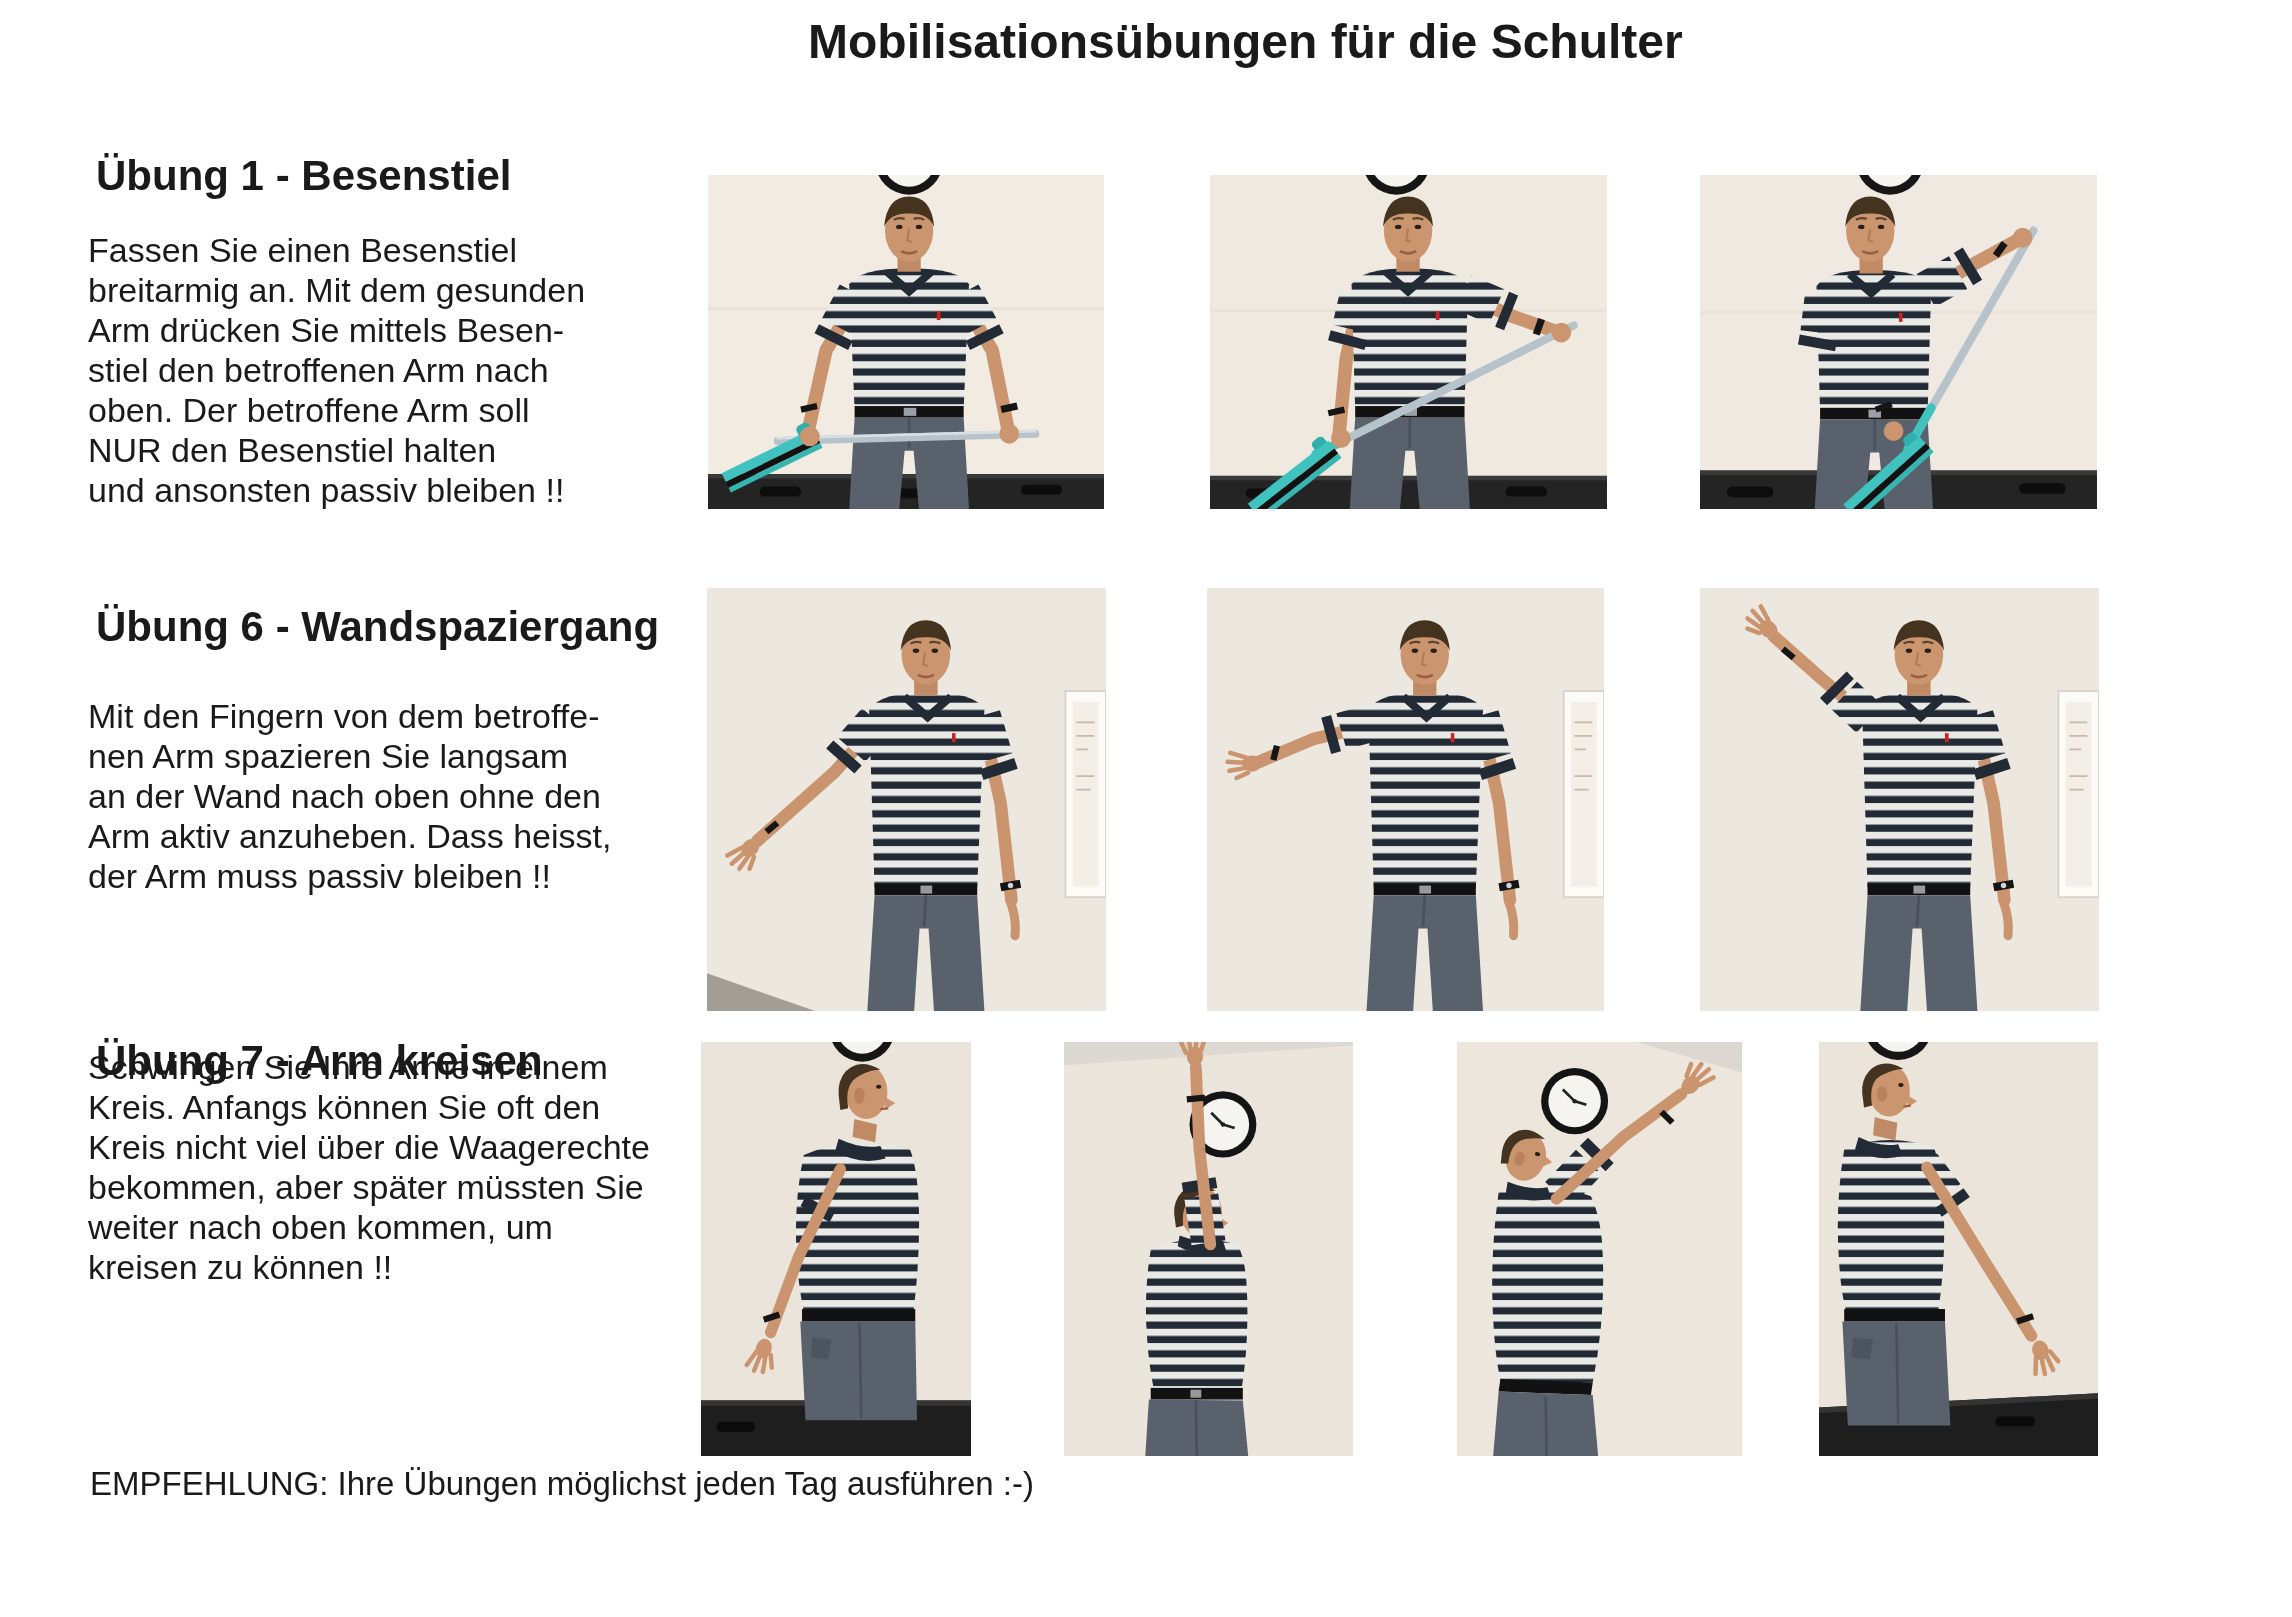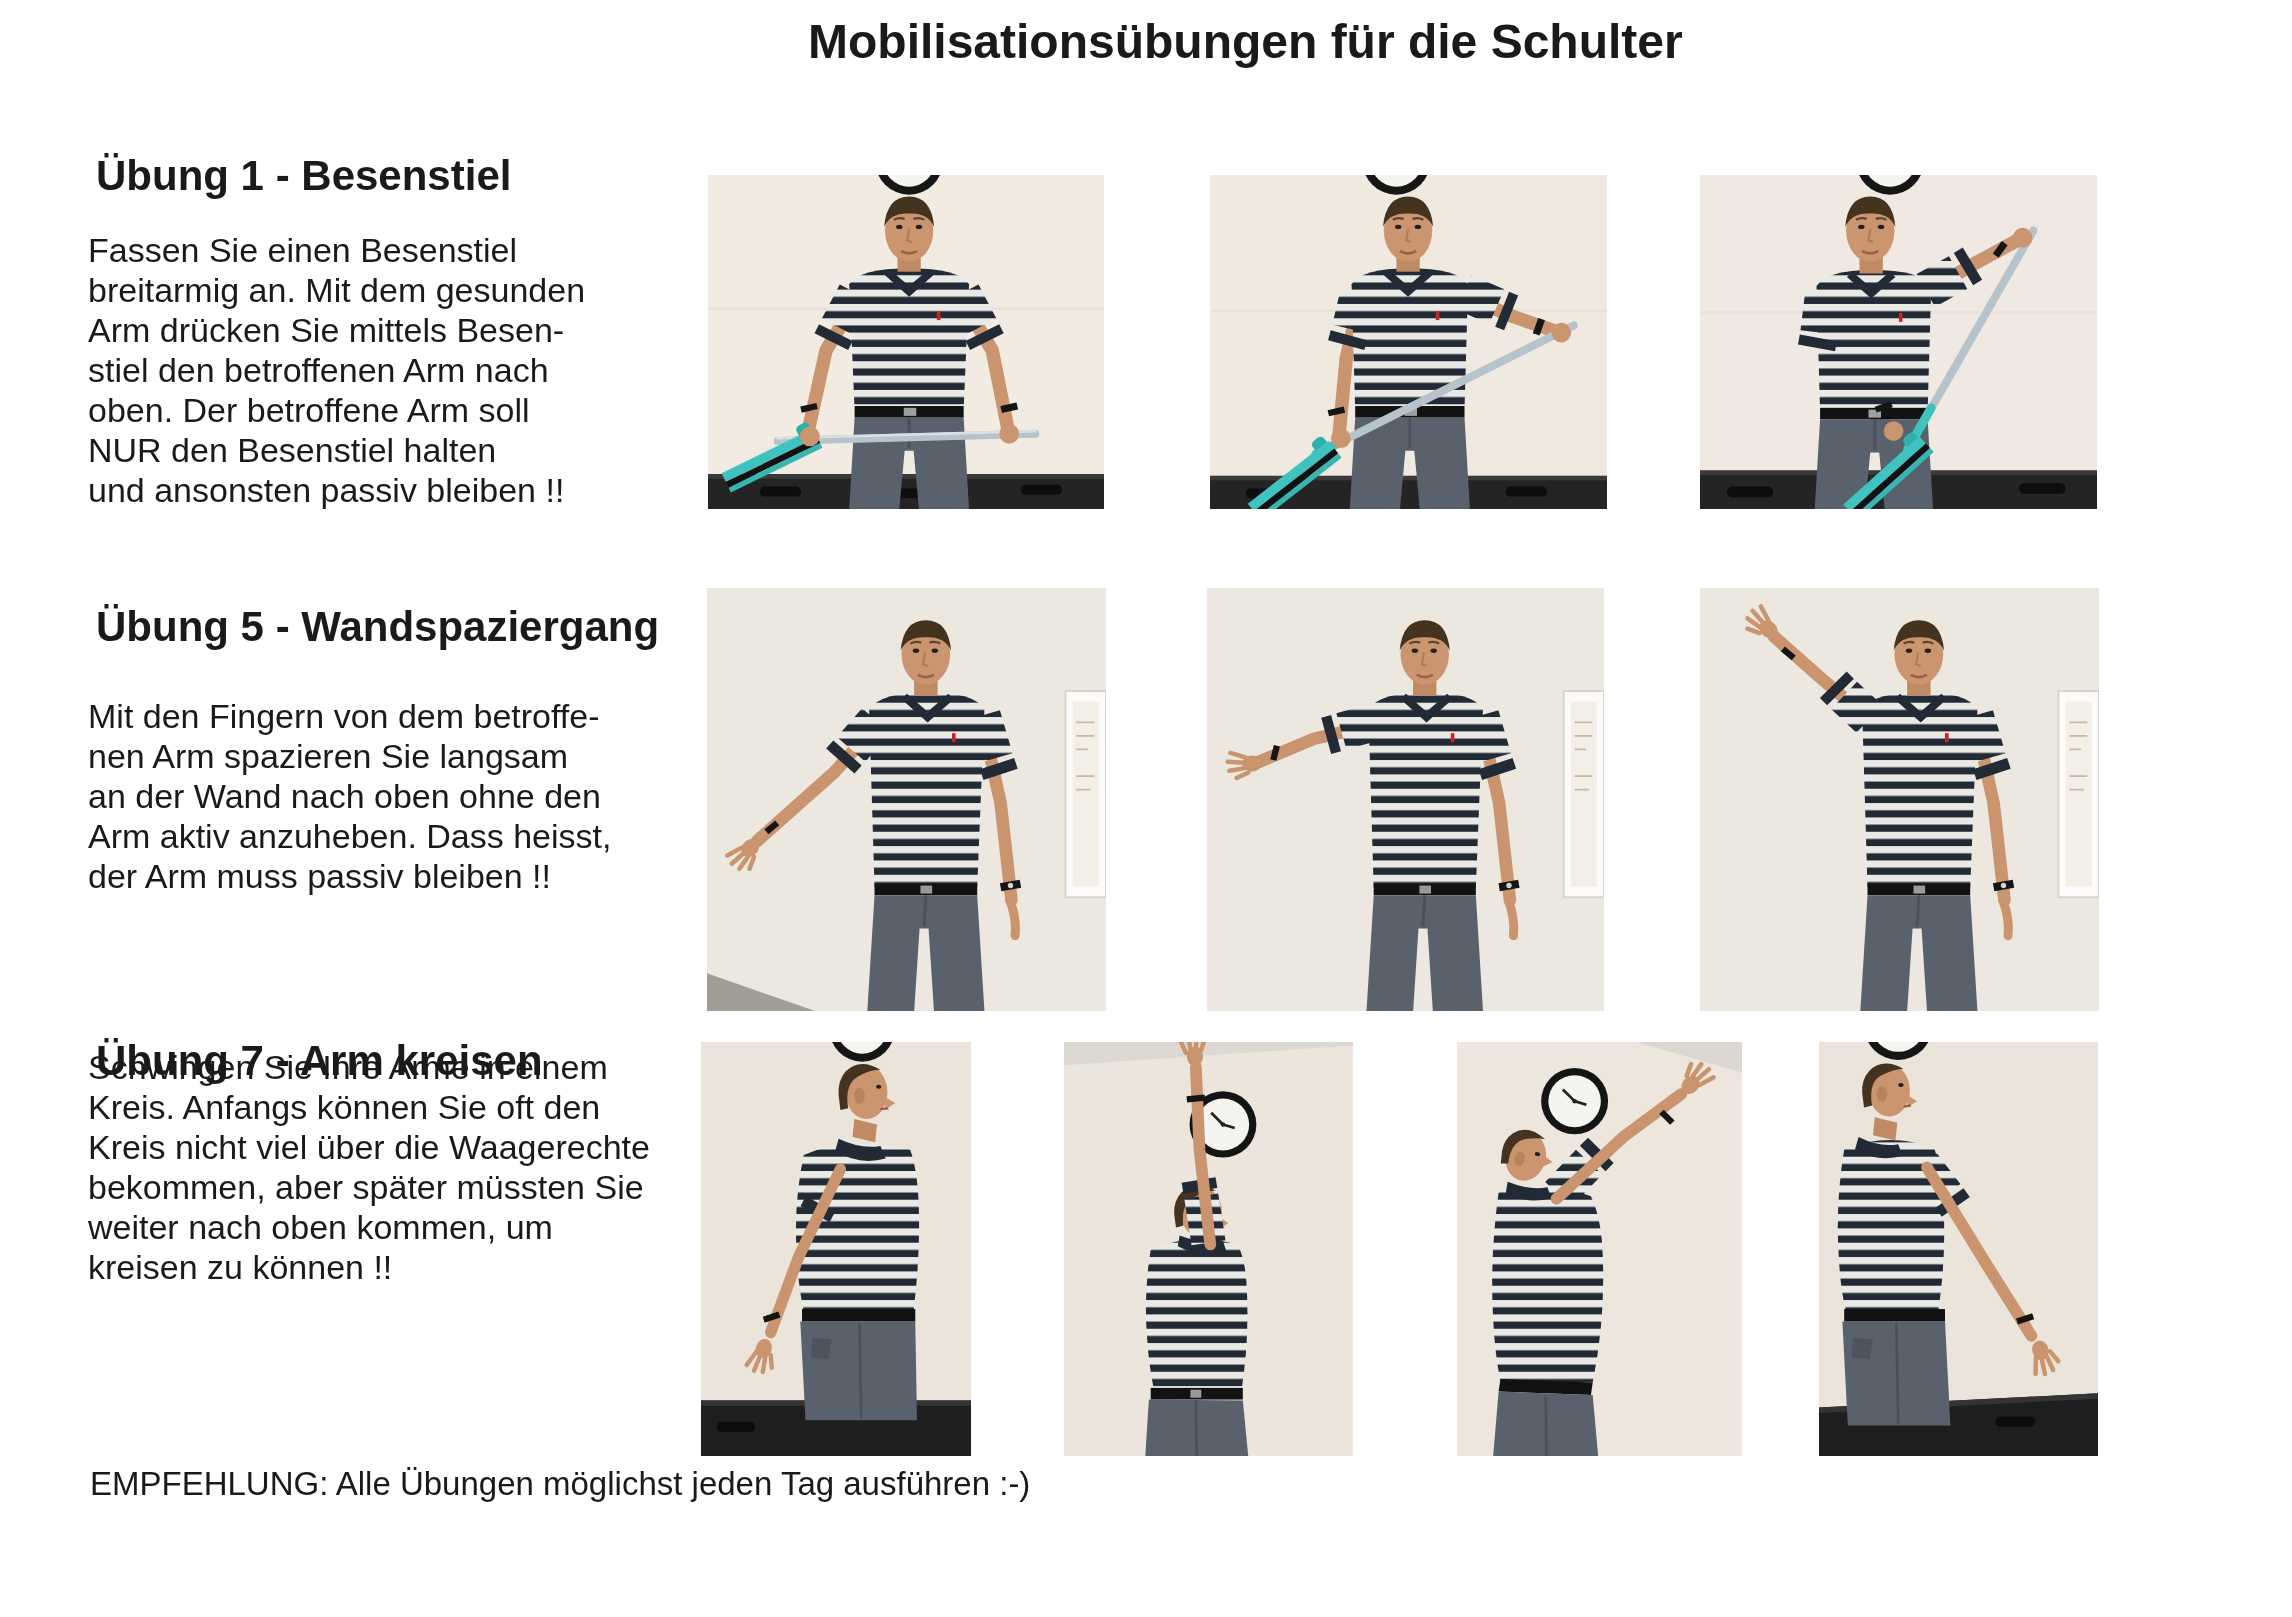--- a/index.html
+++ b/index.html
@@ -73,21 +73,21 @@
 
 <h2 class="ex-heading" id="ex1-heading">Übung 1 - Besenstiel</h2>
 <p class="ex-body" id="ex1-body">Fassen Sie einen Besenstiel
 breitarmig an. Mit dem gesunden
 Arm drücken Sie mittels Besen-
 stiel den betroffenen Arm nach
 oben. Der betroffene Arm soll
 NUR den Besenstiel halten
 und ansonsten passiv bleiben !!</p>
 
-<h2 class="ex-heading" id="ex2-heading">Übung 5 - Wandspaziergang</h2>
+<h2 class="ex-heading" id="ex2-heading">Übung 6 - Wandspaziergang</h2>
 <p class="ex-body" id="ex2-body">Mit den Fingern von dem betroffe-
 nen Arm spazieren Sie langsam
 an der Wand nach oben ohne den
 Arm aktiv anzuheben. Dass heisst,
 der Arm muss passiv bleiben !!</p>
 
 <h2 class="ex-heading" id="ex3-heading">Übung 7 - Arm kreisen</h2>
 <p class="ex-body" id="ex3-body">Schwingen Sie Ihre Arme in einem
 Kreis. Anfangs können Sie oft den
 Kreis nicht viel über die Waagerechte
@@ -463,15 +463,15 @@
     <line x1="116" y1="136" x2="142" y2="170" stroke="url(#stripes)" stroke-width="38"></line>
     <line x1="145" y1="174" x2="152" y2="184" stroke="#222a36" stroke-width="38"></line>
     <path d="M120,140 L186,248 L236,328" stroke="#c9946e" stroke-width="13" fill="none" stroke-linecap="round" stroke-linejoin="round"></path>
     <line x1="220" y1="312" x2="238" y2="306" stroke="#151515" stroke-width="7"></line>
   </g>
   <use href="#openhand" transform="translate(246,344) rotate(-15)"></use>
 </svg>
 </figure>
 
 <div class="footer-block">
-  <p>EMPFEHLUNG: Alle Übungen möglichst jeden Tag ausführen :-)</p>
+  <p>EMPFEHLUNG: Ihre Übungen möglichst jeden Tag ausführen :-)</p>
 </div>
 
 
 </body></html>

